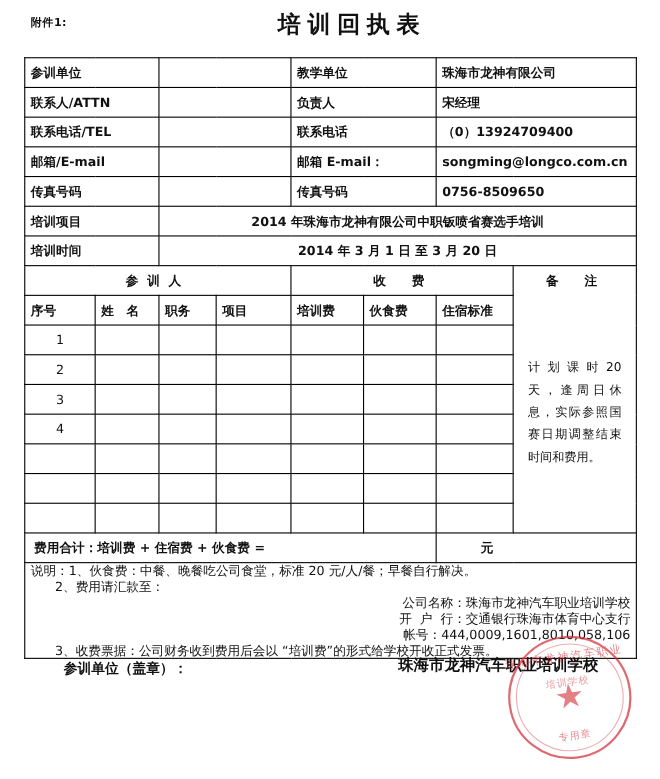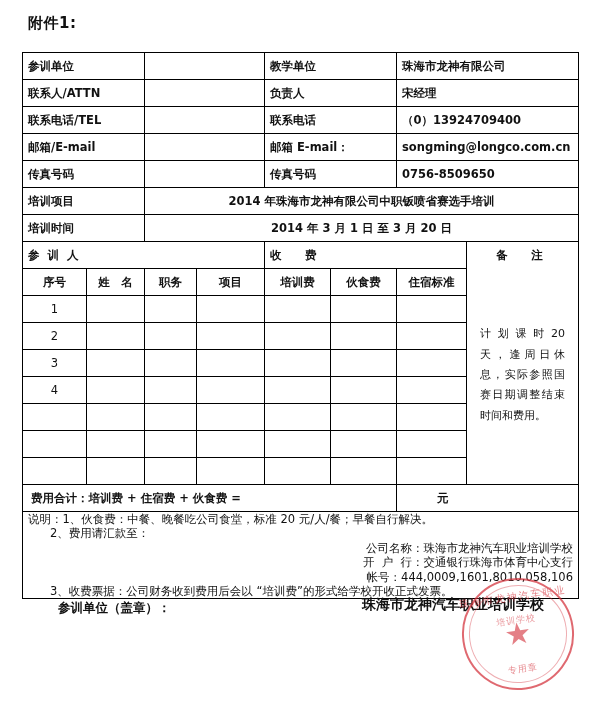--- a/index.html
+++ b/index.html
@@ -24,21 +24,21 @@
 
   
   .header {
     position: relative;
     height: 46px;
   }
   .attach-label {
     position: absolute;
     left: 28px;
     top: 14px;
-    font-size: 15px;
+    font-size: 10px;
     font-weight: bold;
     letter-spacing: 0.5px;
   }
   .doc-title {
     position: absolute;
     left: 0;
     right: 0;
     top: 8px;
     text-align: center;
     font-size: 21px;
@@ -72,30 +72,29 @@
     white-space: nowrap;
   }
   .val {
     font-weight: normal;
   }
   .ctr { text-align: center; }
   .bold { font-weight: bold; margin-top: 32px; }
 
   
   .grp-head {
-    text-align: left;
+    text-align: center;
     font-weight: bold;
     letter-spacing: 8px;
     height: 30px;
   }
   .grp-head-nospace {
     letter-spacing: 6px;
   }
   .col-head {
-    text-align: center;
     font-weight: bold;
     height: 22px;
     font-size: 11.5px;
   }
   .num-cell {
     text-align: center;
     height: 21px;
     font-size: 11px;
   }
   .blank-cell { height: 21px; }
@@ -236,20 +235,21 @@
     opacity: 0.7;
   }
 </style>
 </head>
 <body>
 
 <div class="page">
 
   <div class="header">
     <div class="attach-label">附件1:</div>
+    <div class="doc-title">培训回执表</div>
   </div>
 
   <div class="table-wrap">
     <table class="main">
       <colgroup>
         <col style="width:64px">
         <col style="width:58px">
         <col style="width:52px">
         <col style="width:68px">
         <col style="width:66px">

